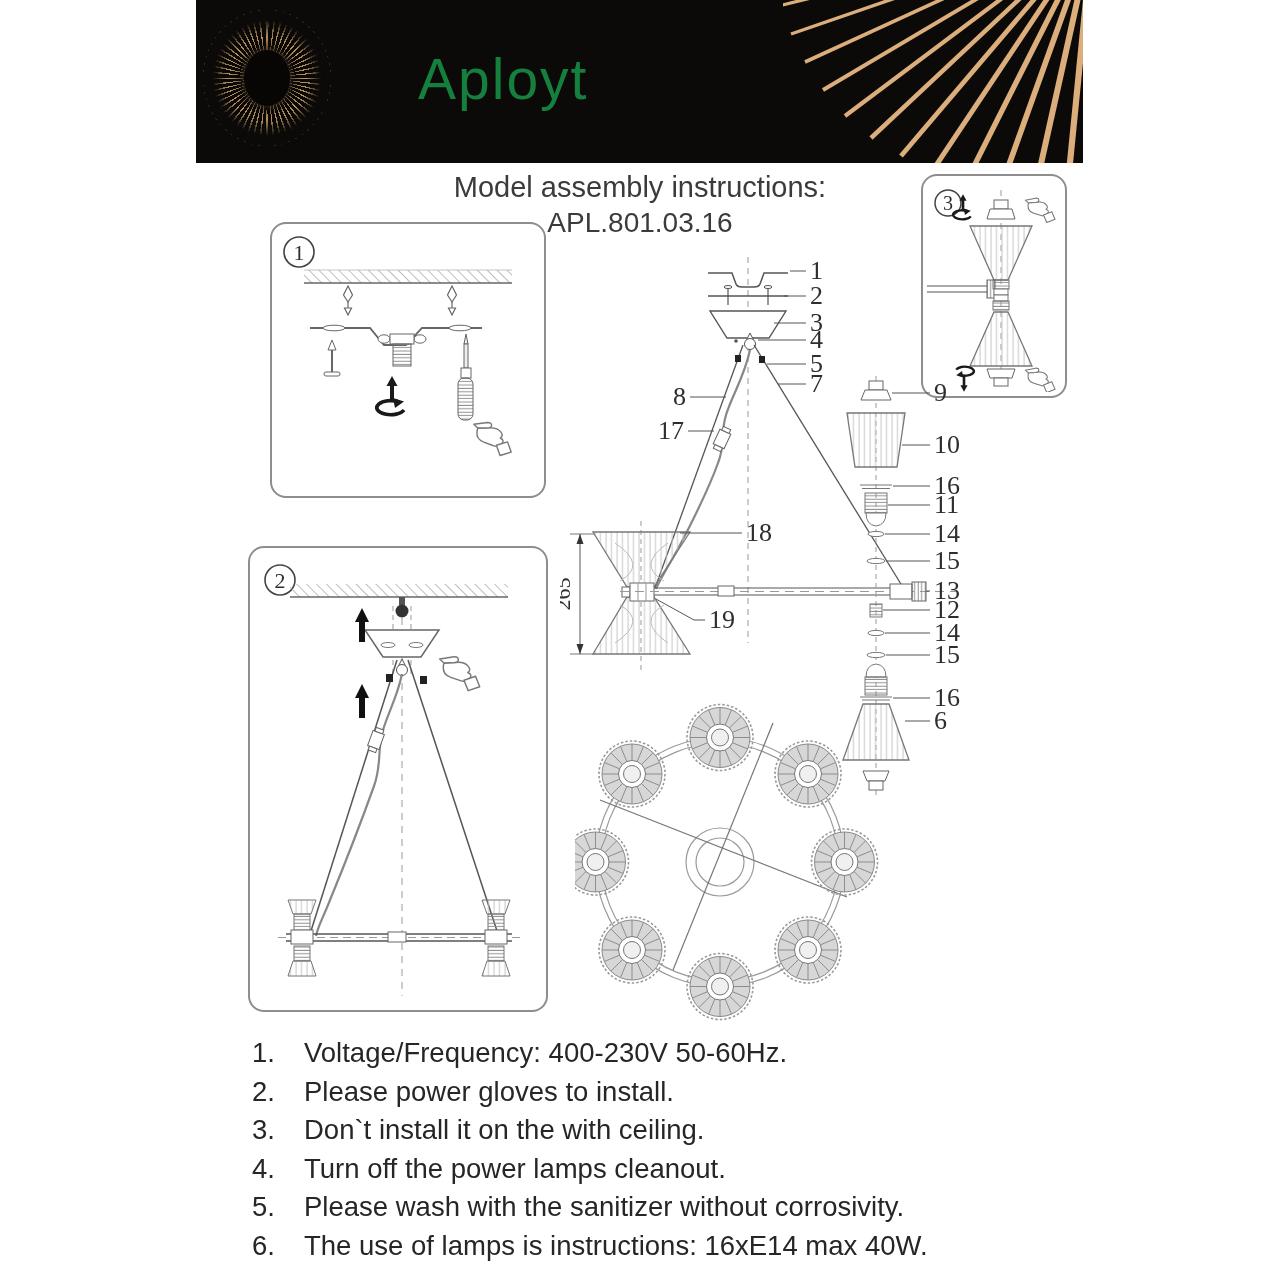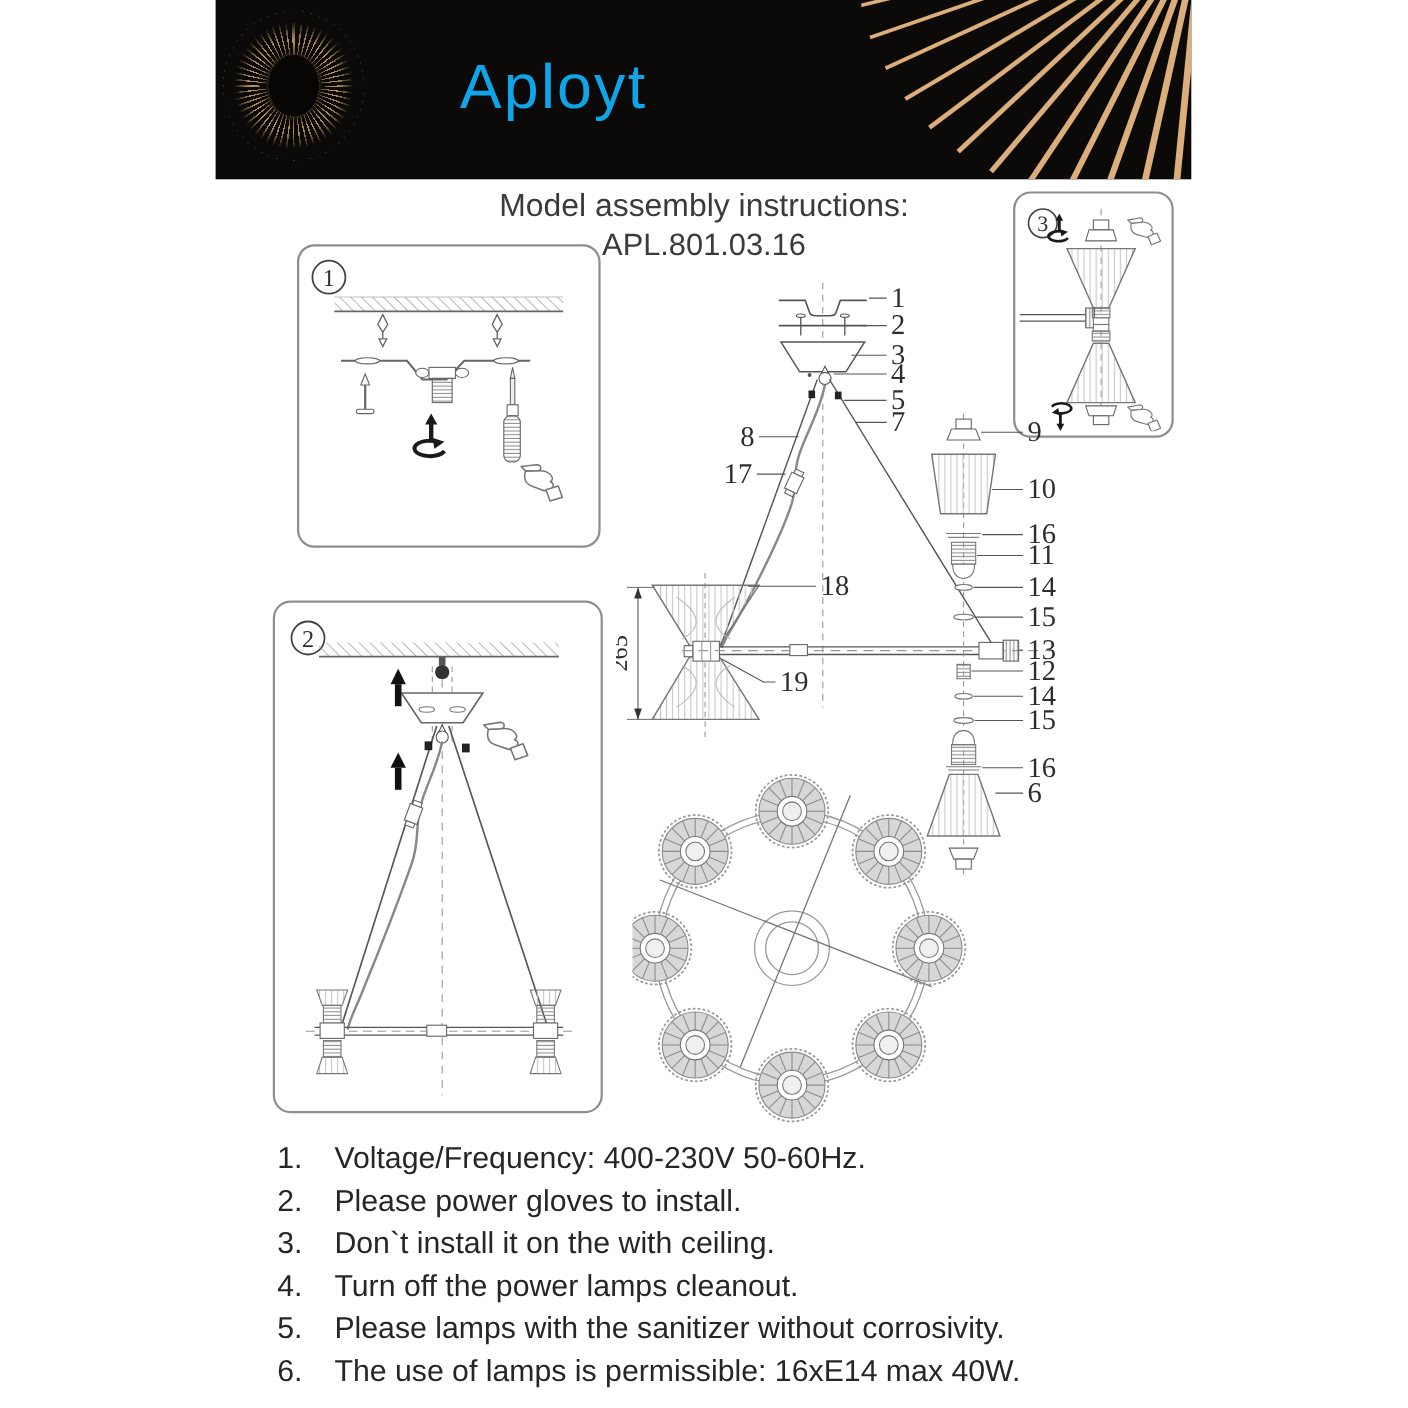--- a/index.html
+++ b/index.html
@@ -7,21 +7,21 @@
         font-family:"Liberation Sans",sans-serif;}
   
   .banner{position:absolute;left:196px;top:0;width:887px;height:163px;background:#0c0a08;overflow:hidden;}
   .sunburst{position:absolute;left:203px;top:10px;width:128px;height:136px;border-radius:50%;
     background:repeating-conic-gradient(#c59e66 0deg 1.7deg,#0c0a08 1.7deg 6.4deg);left:7px;}
   .sunburst::before{content:"";position:absolute;inset:0;border-radius:50%;
     background:radial-gradient(closest-side,rgba(236,199,148,.85) 16%,rgba(236,199,148,0) 38%,rgba(12,10,8,0) 60%,#0c0a08 85%);}
   .sunburst::after{content:"";position:absolute;left:50%;top:50%;width:46px;height:56px;
     transform:translate(-50%,-50%);border-radius:50%;background:#070605;
     box-shadow:0 0 14px 5px rgba(8,6,4,.9), 0 0 4px 1px rgba(232,193,142,.5);}
-  .brand{position:absolute;left:222px;top:46px;font-size:57px;color:#0ea5e9;letter-spacing:2px;}
+  .brand{position:absolute;left:222px;top:46px;font-size:57px;color:#15803d;letter-spacing:2px;}
   .rays{position:absolute;right:0;top:0;}
   
   .titleblock{position:absolute;left:197px;top:170px;width:886px;text-align:center;color:#3b3b3b;}
   .title-main{font-size:29px;line-height:34px;}
   .title-model{font-size:28px;line-height:34px;margin-top:2px;}
   
   .panel{position:absolute;border:2px solid #8e8e8e;border-radius:16px;background:#fff;}
   .p1{left:270px;top:222px;width:272px;height:272px;}
   .p2{left:248px;top:546px;width:296px;height:462px;}
   .p3{left:921px;top:174px;width:142px;height:220px;}
@@ -386,21 +386,21 @@
     <div class="inst-row">
       <span class="inst-num">3.</span>
       <span>Don`t install it on the with ceiling.</span>
     </div>
     <div class="inst-row">
       <span class="inst-num">4.</span>
       <span>Turn off the power lamps cleanout.</span>
     </div>
     <div class="inst-row">
       <span class="inst-num">5.</span>
-      <span>Please lamps with the sanitizer without corrosivity.</span>
+      <span>Please wash with the sanitizer without corrosivity.</span>
     </div>
     <div class="inst-row">
       <span class="inst-num">6.</span>
-      <span>The use of lamps is permissible: 16xE14 max 40W.</span>
+      <span>The use of lamps is instructions: 16xE14 max 40W.</span>
     </div>
   </div>
 
 </div>
 
 </body></html>

